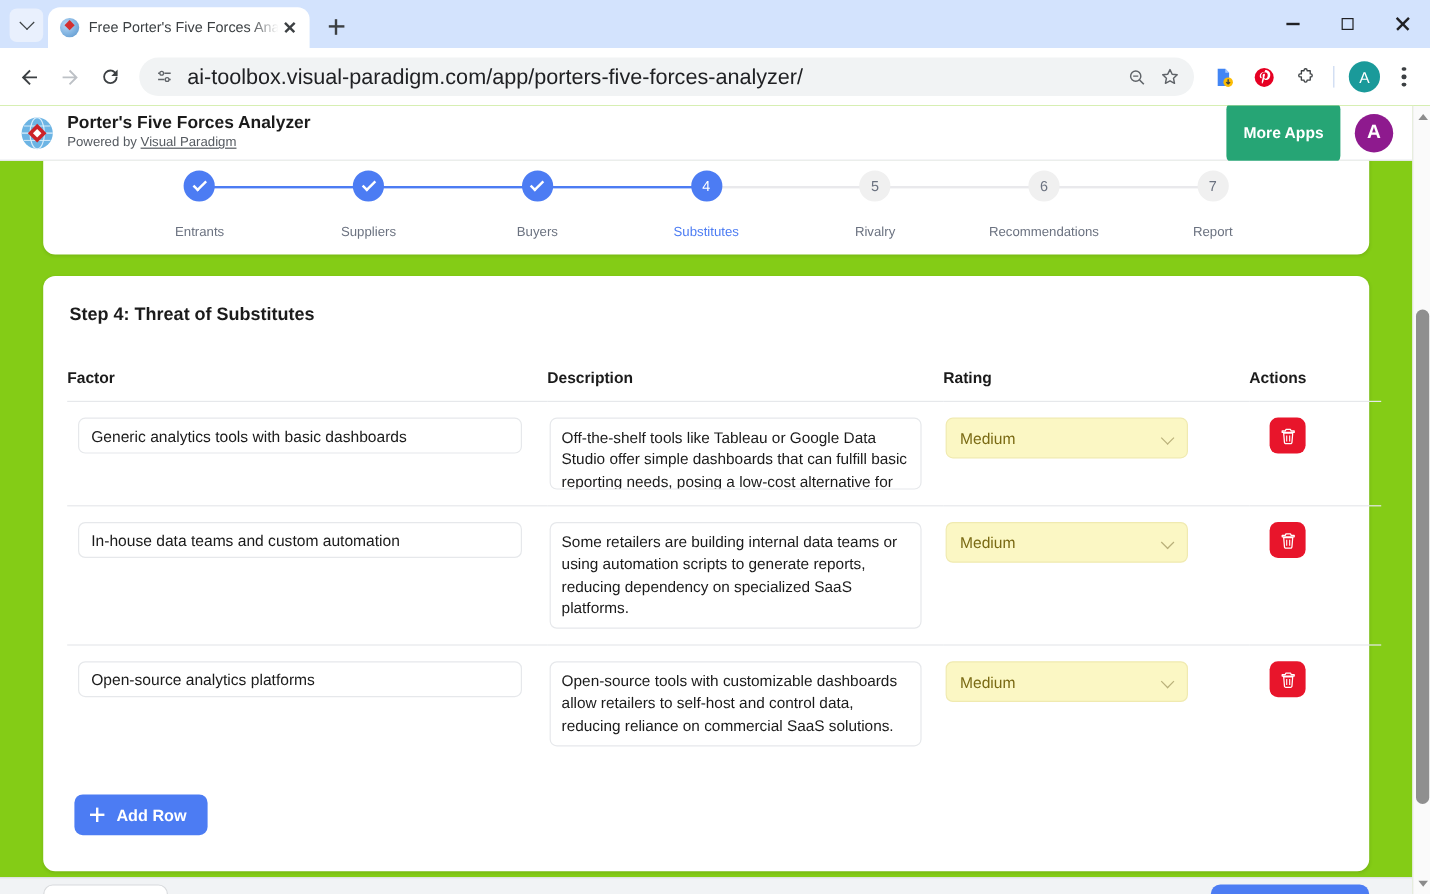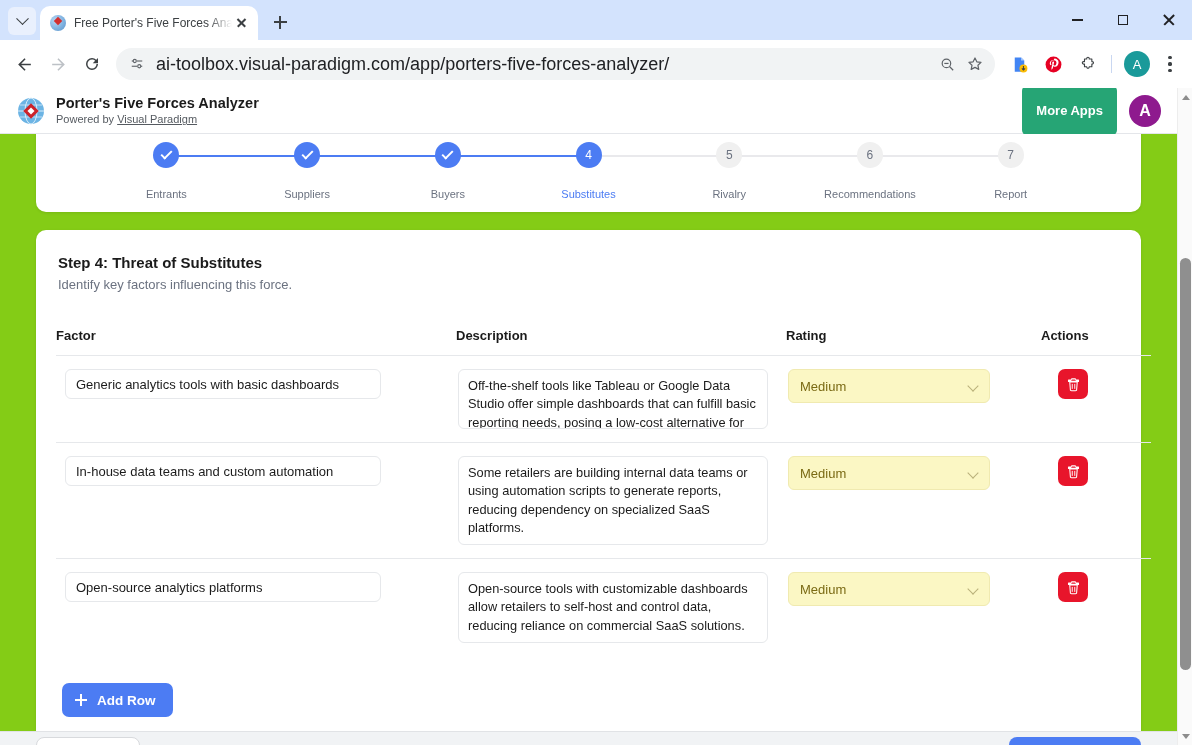--- a/index.html
+++ b/index.html
@@ -374,21 +374,21 @@
   th.col-act    { width: 110px; text-align: left; padding-left: 17px; }
 
   table.factors td {
     border-bottom: 1px solid #e6e8eb;
     vertical-align: top;
     padding: 13px 0;
   }
   table.factors tr:last-child td { border-bottom: none; }
 
   .factor-input {
-    width: 316px;
+    width: 370px;
     height: 30px;
     border: 1px solid #e6e8eb;
     border-radius: 6px;
     padding: 0 10px;
     font-size: 13px;
     color: #1b1b1b;
     font-family: "Liberation Sans", sans-serif;
     background: #ffffff;
     outline: none;
     margin-left: 9px;
@@ -707,21 +707,20 @@
 
           <div class="step-circle">7</div>
           <div class="step-label">Report</div>
         </div>
 
       </div>
     </div>
 
     <div class="card main-card">
       <div class="step-heading">Step 4: Threat of Substitutes</div>
-      <div class="step-subheading">Identify key factors influencing this force.</div>
 
       <table class="factors">
         <thead>
           <tr>
             <th class="col-factor">Factor</th>
             <th class="col-desc">Description</th>
             <th class="col-rating">Rating</th>
             <th class="col-act">Actions</th>
           </tr>
         </thead>

